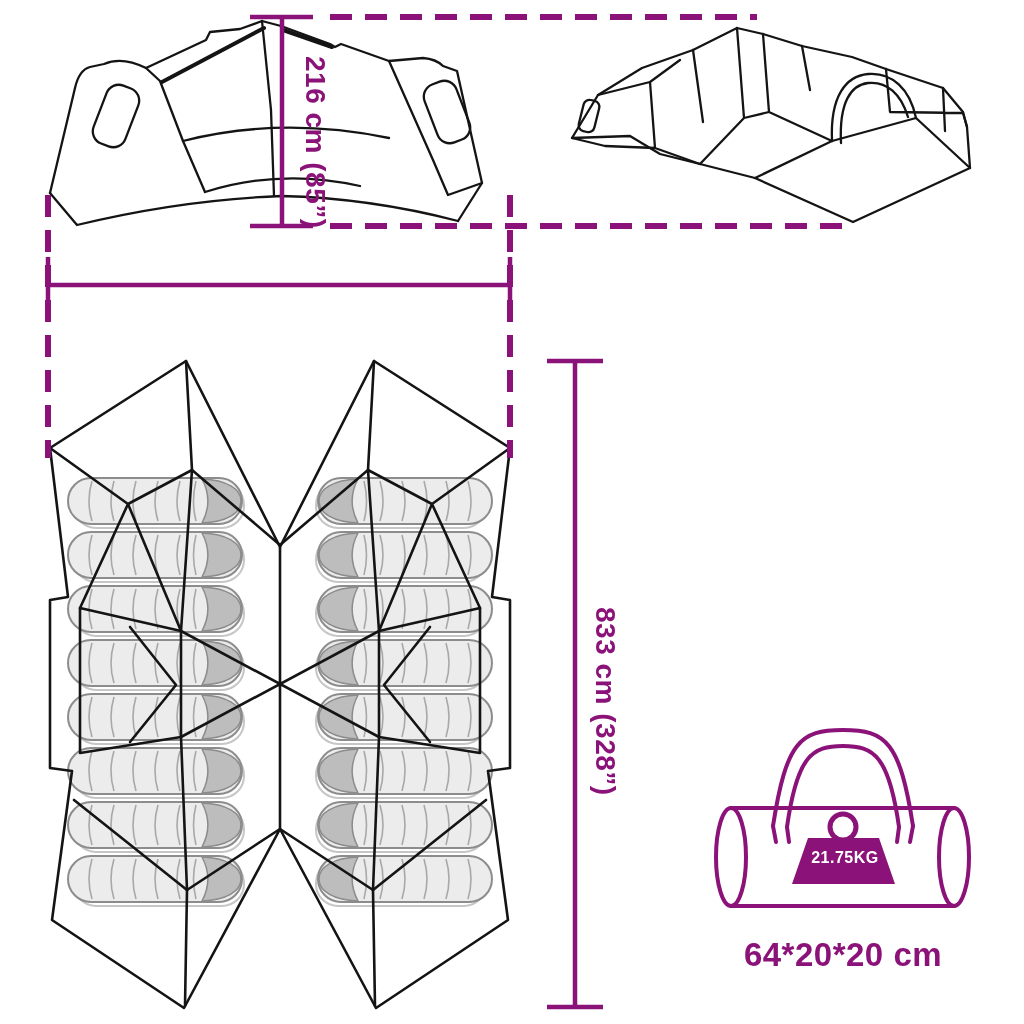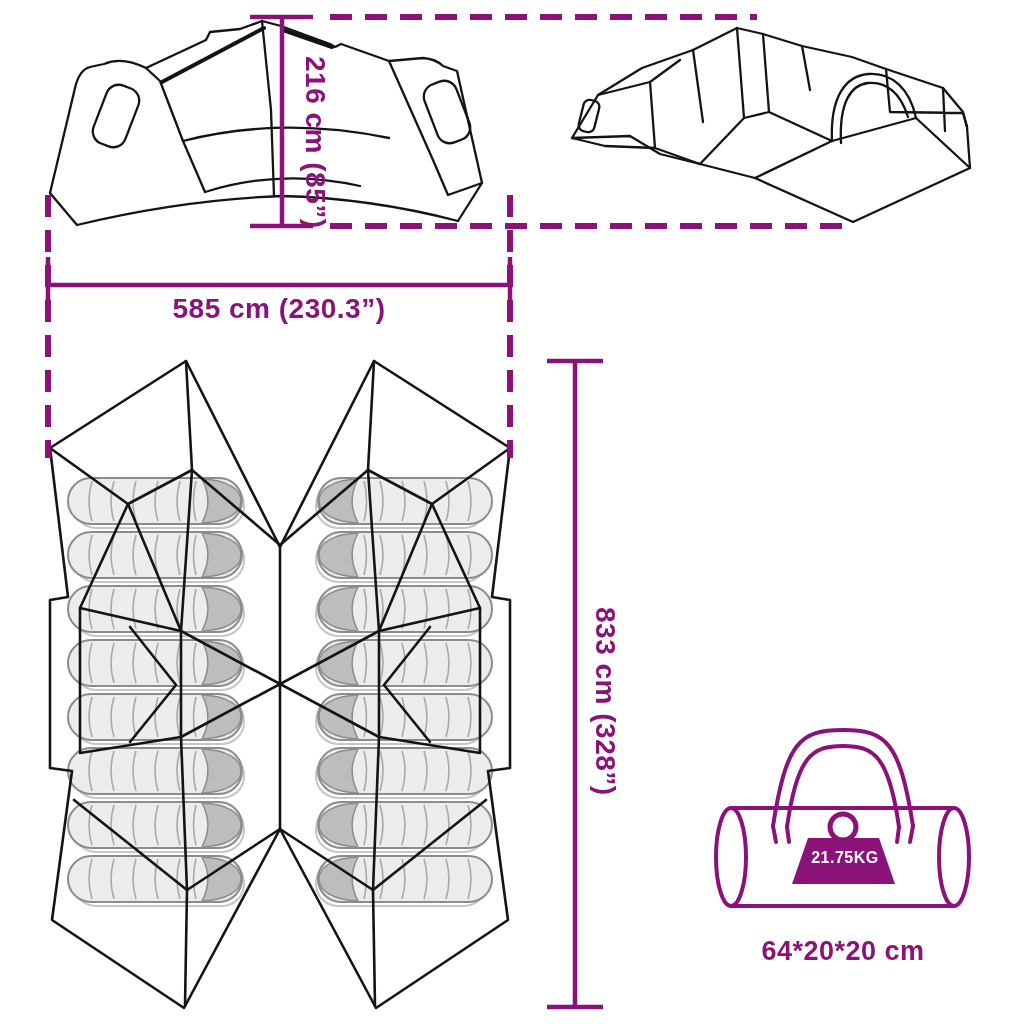--- a/index.html
+++ b/index.html
@@ -21,21 +21,21 @@
   .bag-q{fill:none;stroke:#A8A8A8;stroke-width:1.6;}
   .dim-label{
     position:absolute;color:var(--accent,#8B1278);font-weight:bold;font-size:28px;
     letter-spacing:.5px;white-space:nowrap;
   }
   .v-label{transform-origin:0 0;transform:rotate(90deg);}
   .center{text-align:center;}
   #label-width{left:49px;top:293px;width:460px;}
   #label-height{left:331px;top:56px;}
   #label-length{left:621px;top:607px;}
-  #label-size{left:723px;top:936px;width:240px;font-size:27px;}
+  #label-size{left:723px;top:936px;width:240px;font-size:33px;}
   #label-weight{
     position:absolute;left:772px;top:849px;width:146px;text-align:center;
     color:#fff;font-weight:bold;font-size:16px;letter-spacing:.5px;white-space:nowrap;
   }
 </style>
 </head>
 <body>
 
 <div class="canvas">
 
@@ -138,18 +138,17 @@
       <path class="bagline" d="M731,808 L954,808 M731,906 L954,906"></path>
       <path class="bagline" d="M773,826 C786,742 800,730 843,730 C886,730 900,742 913,826"></path>
       <path class="bagline" d="M787,827 C797,756 812,746 843,746 C874,746 889,756 899,827"></path>
       <path class="bagline" d="M773,826 L776,842 M787,827 L789,842 M899,827 L897,842 M913,826 L910,842"></path>
       <circle class="bagline-heavy" cx="843" cy="827" r="13"></circle>
       <path class="accent-fill" d="M808,838 L879,838 L895,884 L792,884 Z"></path>
     </g>
   </svg>
 
   <div id="label-height" class="dim-label v-label">216 cm (85”)</div>
-  <div id="label-width" class="dim-label center">585 cm (230.3”)</div>
   <div id="label-length" class="dim-label v-label">833 cm (328”)</div>
   <div id="label-weight">21.75KG</div>
   <div id="label-size" class="dim-label center">64*20*20 cm</div>
 
 </div>
 
 </body></html>

